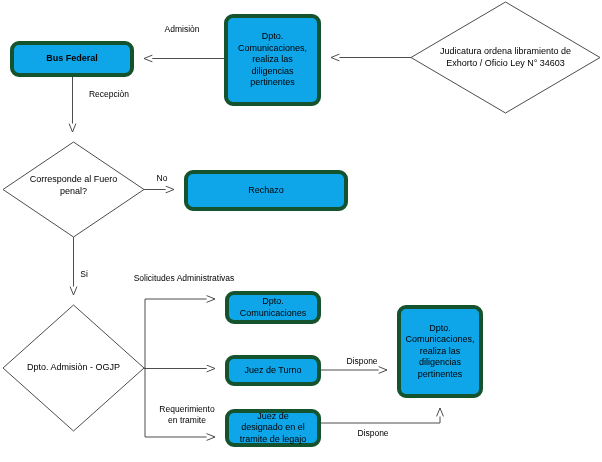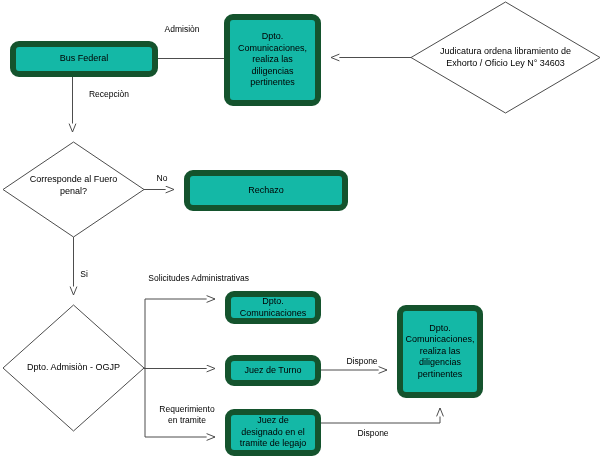--- a/index.html
+++ b/index.html
@@ -28,23 +28,23 @@
     display: flex;
     align-items: center;
     justify-content: center;
     text-align: center;
     color: #000000;
     font-size: 9px;
     line-height: 11.5px;
     z-index: 3;
   }
   .node.box {
-    border: 6px solid #14532d;
+    border: 4px solid #14532d;
     border-radius: 9px;
-    background: #14b8a6;
+    background: #0ea5e9;
   }
   .node.diamond {
     background: transparent;
     border: none;
   }
   .node .label {
     white-space: pre-line;
     padding: 0 2px;
     z-index: 4;
   }
@@ -94,21 +94,21 @@
       <path d="M144,368.5 L215,368.5" marker-end="url(#arrowHollow)"></path>
 
       <path d="M145,368 L145,437 L215,437" marker-end="url(#arrowHollow)"></path>
 
       <path d="M321,370 L387,370" marker-end="url(#arrowHollow)"></path>
 
       <path d="M321,423 L440,423 L440,408" marker-end="url(#arrowHollow)"></path>
     </g>
   </svg>
 
-  <div class="node box" style="left:10px; top:41px; width:148px; height:36px;">
+  <div class="node box" style="left:10px; top:41px; width:124px; height:36px;font-weight:bold;">
     <span class="label">Bus Federal</span>
   </div>
 
   <div class="node box" style="left:224px; top:14px; width:97px; height:92px;">
     <span class="label">Dpto.
 Comunicaciones,
 realiza las
 diligencias
 pertinentes</span>
   </div>
@@ -133,37 +133,37 @@
 
   <div class="node box" style="left:225px; top:291px; width:96px; height:33px;">
     <span class="label">Dpto.
 Comunicaciones</span>
   </div>
 
   <div class="node box" style="left:225px; top:355px; width:96px; height:31px;">
     <span class="label">Juez de Turno</span>
   </div>
 
-  <div class="node box" style="left:225px; top:409px; width:96px; height:47px;">
+  <div class="node box" style="left:225px; top:409px; width:96px; height:38px;">
     <span class="label">Juez de
 designado en el
 tramite de legajo</span>
   </div>
 
   <div class="node box" style="left:397px; top:305px; width:86px; height:93px;">
     <span class="label">Dpto.
 Comunicaciones,
 realiza las
 diligencias
 pertinentes</span>
   </div>
 
   <div class="edge-label" style="left:152px; top:24px; width:60px;">Admisiòn</div>
   <div class="edge-label" style="left:78px; top:89px; width:62px;">Recepciòn</div>
   <div class="edge-label" style="left:152px; top:173px; width:20px;">No</div>
   <div class="edge-label" style="left:76px; top:269px; width:16px;">Si</div>
-  <div class="edge-label" style="left:119px; top:273px; width:130px; text-align:right;">Solicitudes Administrativas</div>
+  <div class="edge-label" style="left:119px; top:273px; width:130px; text-align:center;">Solicitudes Administrativas</div>
   <div class="edge-label" style="left:150px; top:404px; width:74px;">Requerimiento
 en tramite</div>
   <div class="edge-label" style="left:339px; top:356px; width:46px;">Dispone</div>
   <div class="edge-label" style="left:350px; top:428px; width:46px;">Dispone</div>
 
 </div>
 
 </body></html>

